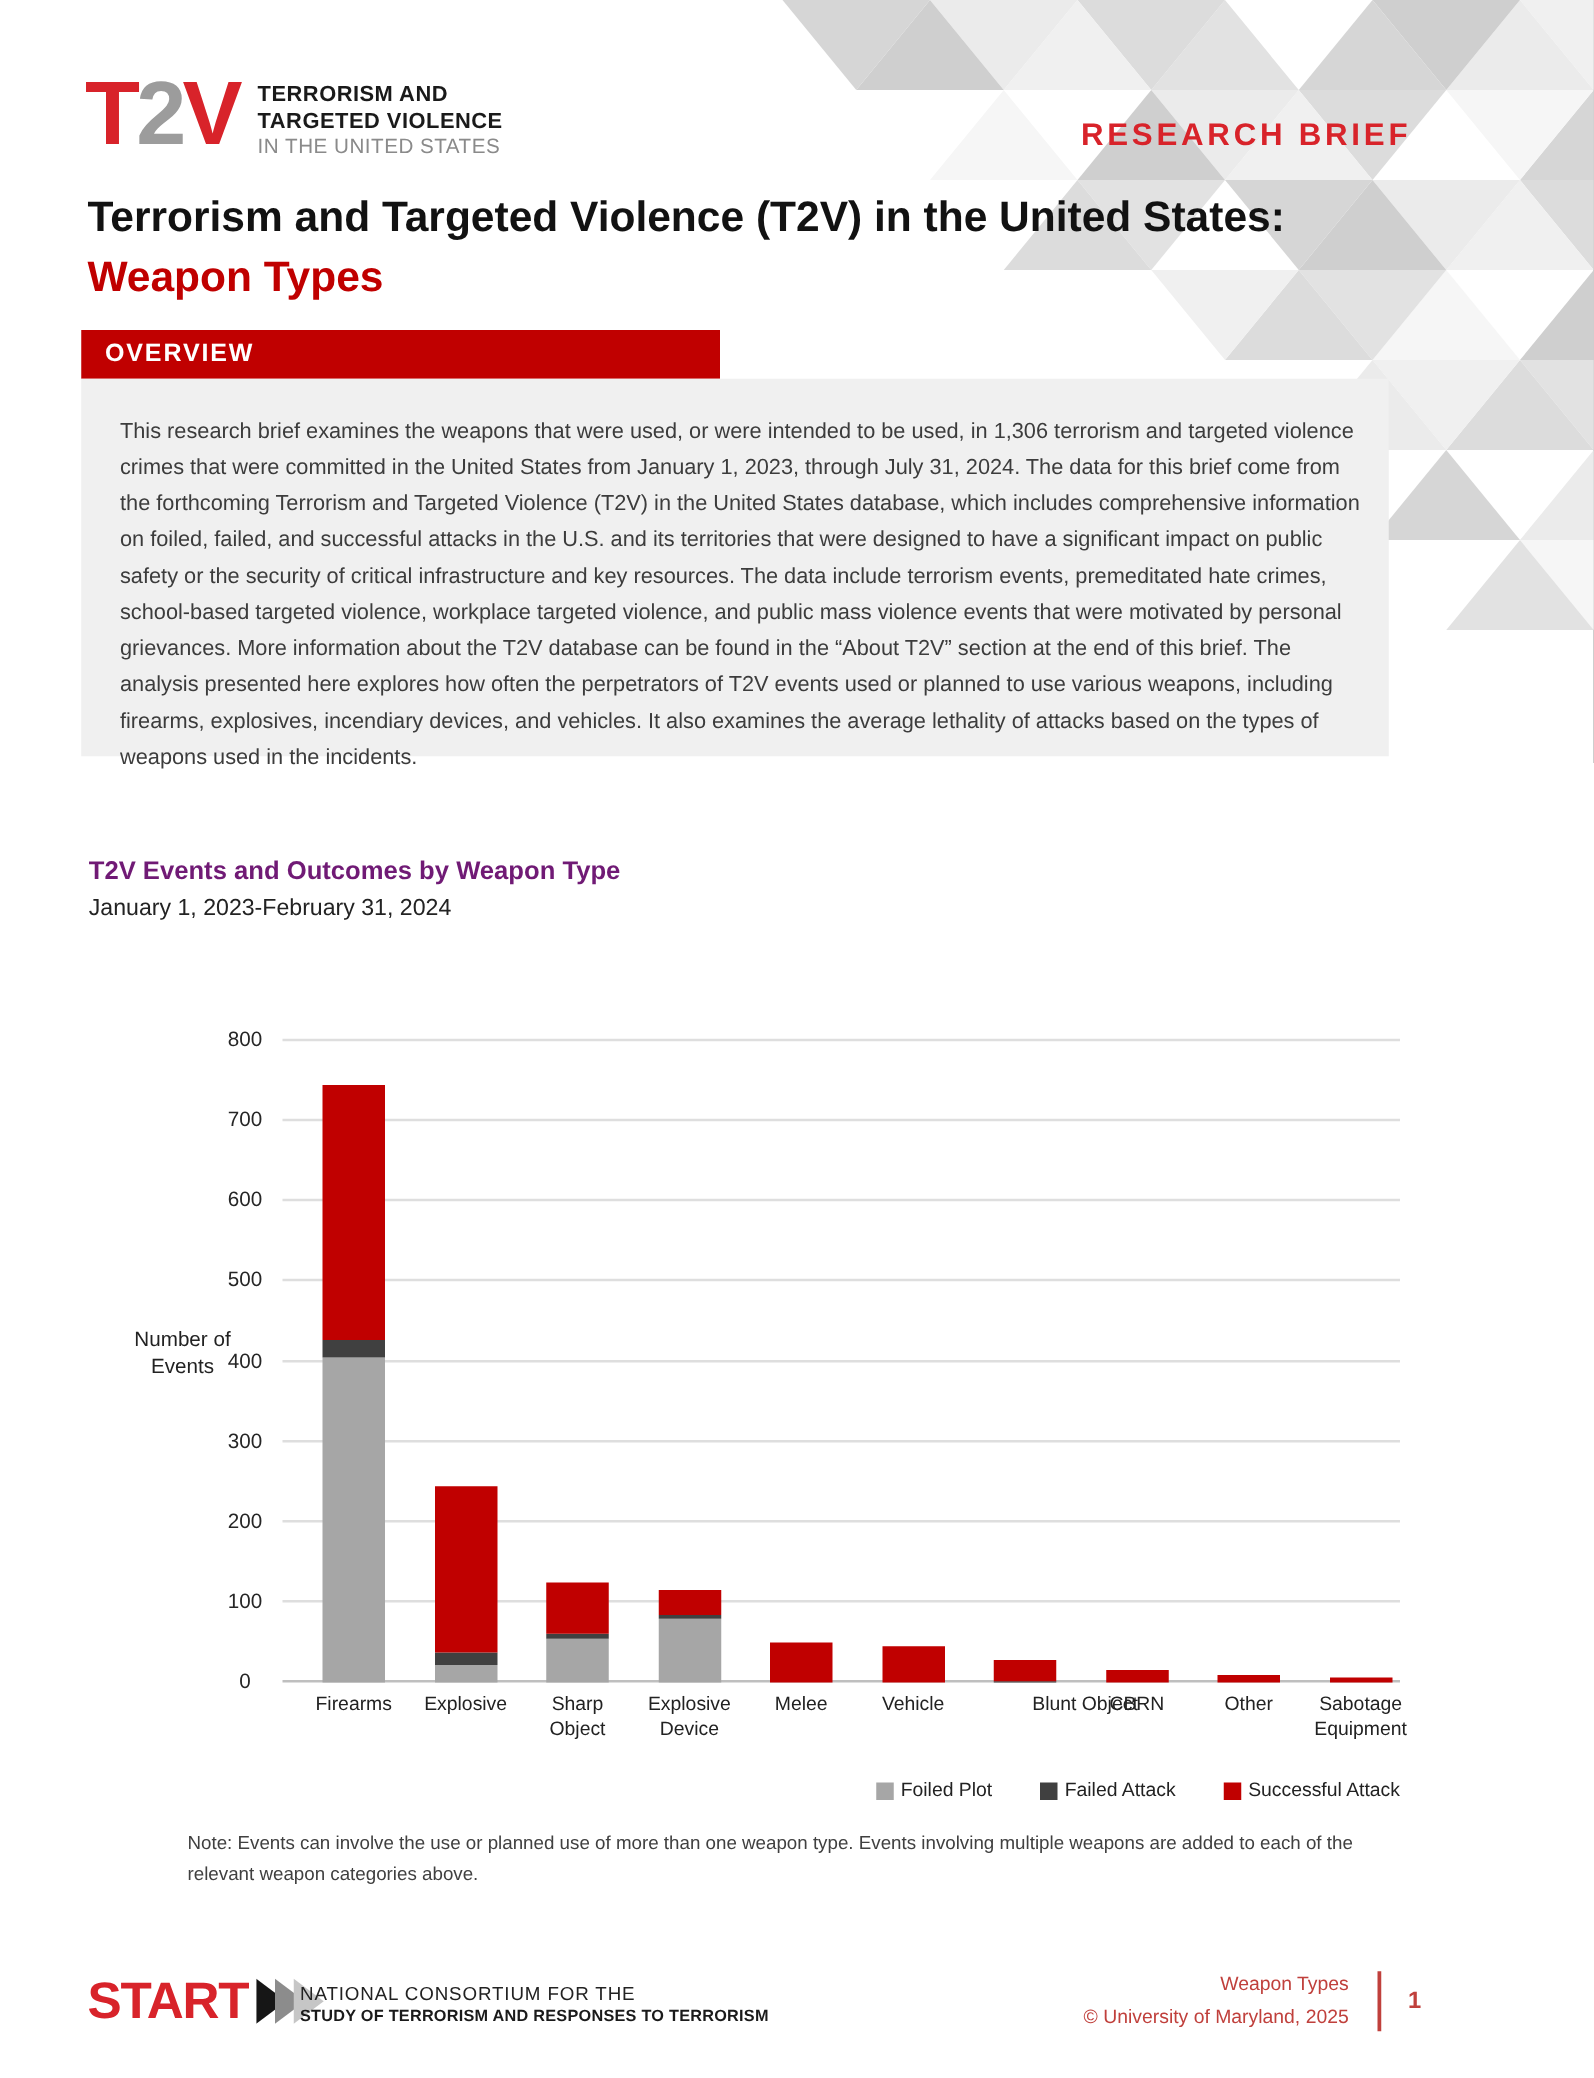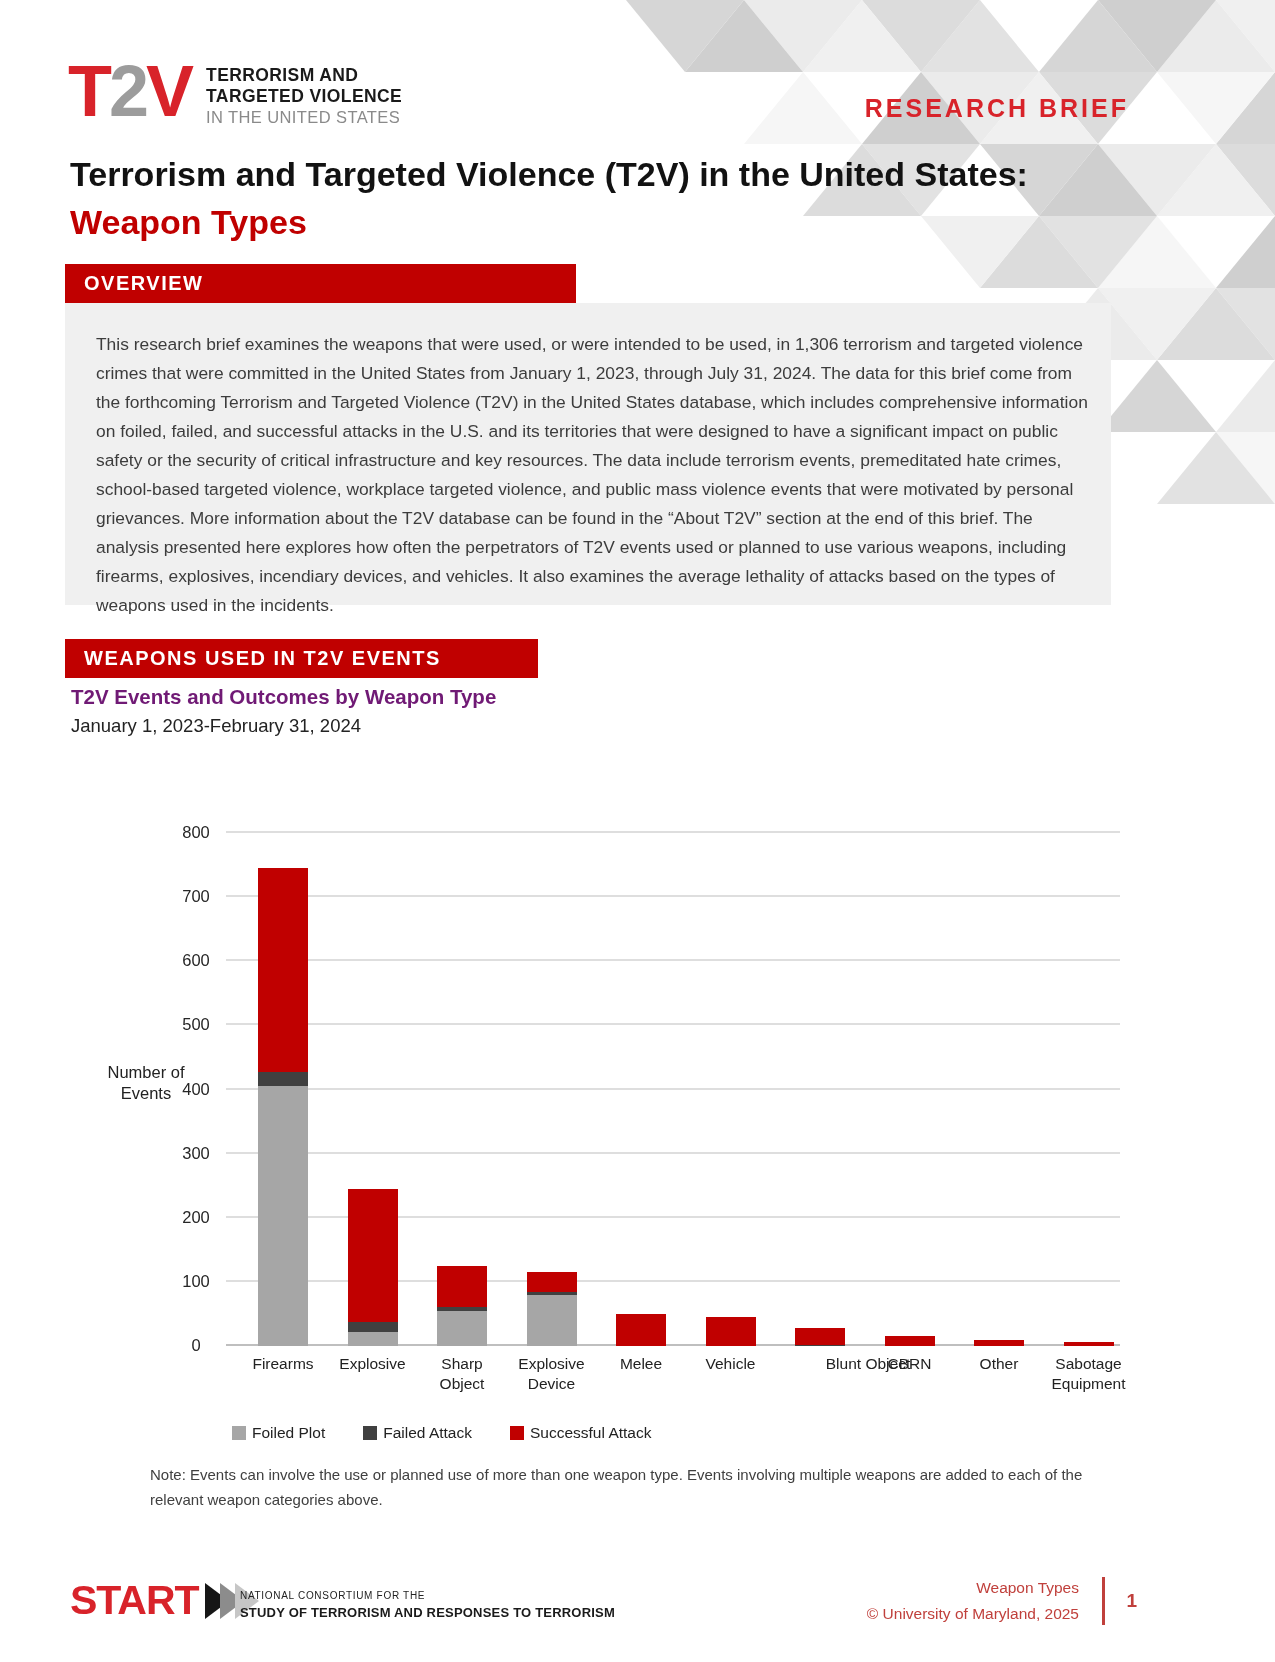--- a/index.html
+++ b/index.html
@@ -38,32 +38,32 @@
   .plot{left:240px;top:833px;width:880px;height:513px;}
   .plot .gridline{position:absolute;left:-14px;right:0;height:2px;background:#dedede;z-index:0;}
   .plot .gridline.baseline{background:#bfbfbf;}
   .plot .ytick{position:absolute;right:894px;width:60px;text-align:center;font-size:16.5px;color:#262626;}
   .plot .bar-col{position:absolute;bottom:0;width:50px;height:100%;z-index:2;}
   .plot .bar-seg{position:absolute;left:0;width:100%;}
   .plot .cat-label{position:absolute;top:521px;width:88px;text-align:center;
                    font-size:15.5px;line-height:19.5px;color:#222222;}
   .y-axis-title{left:98px;top:1062px;width:96px;text-align:center;font-size:16.5px;color:#222222;line-height:21px;}
 
-  .legend{left:232px;top:1424px;width:888px;display:flex;justify-content:flex-start;gap:38px;}
+  .legend{left:232px;top:1424px;width:888px;display:flex;justify-content:flex-end;gap:38px;}
   .legend .item{display:flex;align-items:center;gap:6px;font-size:15.5px;color:#222222;}
   .legend .swatch{width:14px;height:14px;display:inline-block;}
 
   .chart-note{left:150px;top:1462px;width:965px;font-size:15px;line-height:25px;color:#404040;}
 
   
   .start-logo{left:70px;top:1580px;display:flex;align-items:center;}
   .start-text{font-size:41px;font-weight:800;letter-spacing:-1px;color:#d8232a;line-height:41px;}
   .start-chevrons{margin-left:6px;}
   .footer-org{left:240px;top:1587px;}
-  .footer-org .l1{font-size:10px;font-weight:400;color:#222222;letter-spacing:.7px;line-height:17px;}
+  .footer-org .l1{font-size:15px;font-weight:400;color:#222222;letter-spacing:.7px;line-height:17px;}
   .footer-org .l2{font-size:13px;font-weight:700;color:#1a1a1a;letter-spacing:.2px;line-height:18px;}
   .footer-right{right:196px;top:1575px;text-align:right;color:#c0403c;font-size:15.5px;line-height:26px;}
   .footer-divider{right:170px;top:1577px;width:3px;height:48px;background:#c0403c;}
   .footer-pagenum{right:138px;top:1590px;font-size:19px;font-weight:700;color:#c0403c;}
 </style>
 </head>
 <body>
 
 <div class="page">
 
@@ -122,21 +122,20 @@
     <div>Terrorism and Targeted Violence (T2V) in the United States:</div>
     <div class="red">Weapon Types</div>
   </div>
 
   <div class="banner overview z">OVERVIEW</div>
 
   <div class="overview-box z">
     <p>This research brief examines the weapons that were used, or were intended to be used, in 1,306 terrorism and targeted violence crimes that were committed in the United States from January 1, 2023, through July 31, 2024. The data for this brief come from the forthcoming Terrorism and Targeted Violence (T2V) in the United States database, which includes comprehensive information on foiled, failed, and successful attacks in the U.S. and its territories that were designed to have a significant impact on public safety or the security of critical infrastructure and key resources. The data include terrorism events, premeditated hate crimes, school-based targeted violence, workplace targeted violence, and public mass violence events that were motivated by personal grievances. More information about the T2V database can be found in the “About T2V” section at the end of this brief. The analysis presented here explores how often the perpetrators of T2V events used or planned to use various weapons, including firearms, explosives, incendiary devices, and vehicles. It also examines the average lethality of attacks based on the types of weapons used in the incidents.</p>
   </div>
 
-  <div class="banner weapons z">WEAPONS USED IN T2V EVENTS</div>
 
   <div class="chart-title z">T2V Events and Outcomes by Weapon Type</div>
   <div class="chart-subtitle z">January 1, 2023-February 31, 2024</div>
 
   <div class="y-axis-title z">Number of Events</div>
 
   <div class="plot z">
       <div class="gridline baseline" style="bottom: 0px;"></div>
       <div class="ytick" style="bottom: -9px;">0</div>
       <div class="gridline" style="bottom: 64.125px;"></div>

